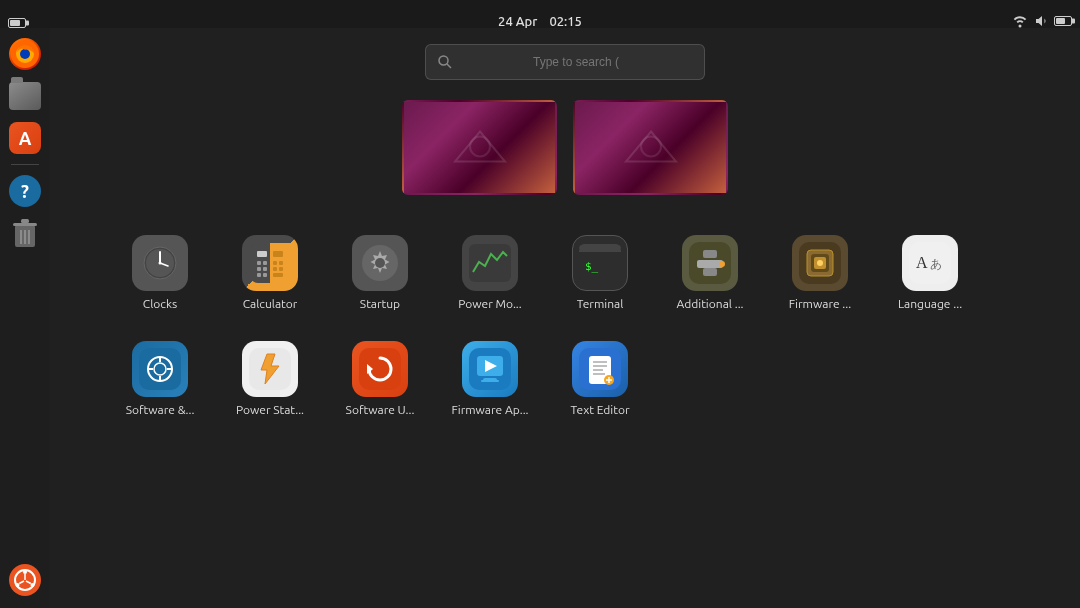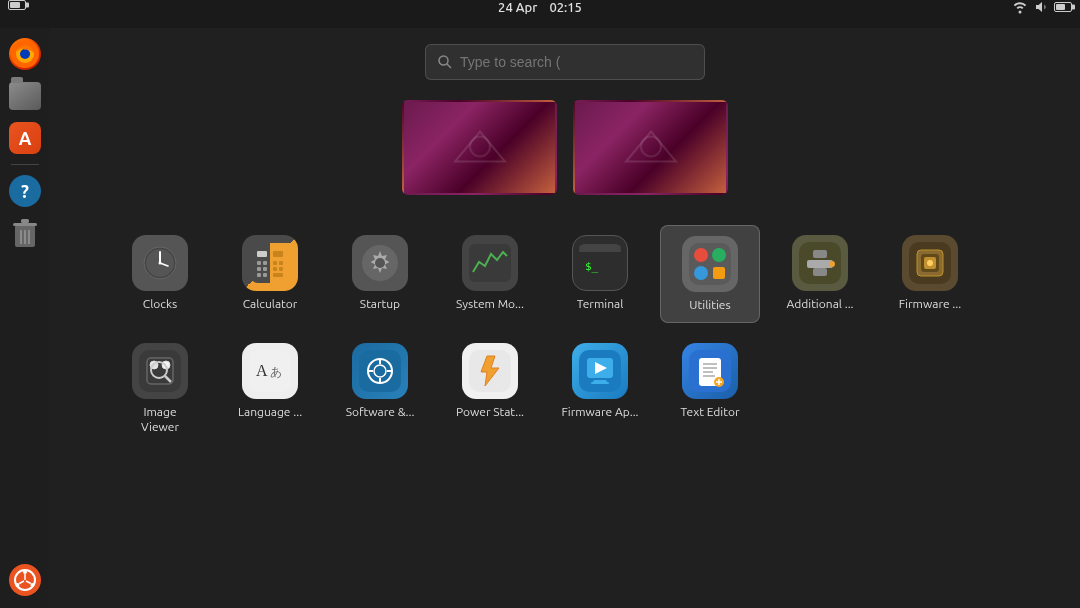--- a/index.html
+++ b/index.html
@@ -12,21 +12,21 @@
       position: relative;
     }
 
     
     .topbar {
       position: absolute;
       top: 0; left: 0; right: 0;
       height: 28px;
       background: #1a1a1a;
       display: flex;
-      align-items: flex-start;
+      align-items: flex-end;
       justify-content: center;
       z-index: 100;
     }
     .topbar-time {
       color: #e0e0e0;
       font-size: 13px;
       font-weight: 500;
     }
     .topbar-left {
       position: absolute;
@@ -210,22 +210,23 @@
       padding: 0 12px;
       gap: 8px;
       margin-bottom: 20px;
       flex-shrink: 0;
     }
     .search-bar input {
       background: transparent;
       border: none;
       outline: none;
       color: #14b8a6;
-      font-size: 14px;
+      font-size: 12px;
       width: 100%;
+      text-align: center;
     }
     .search-icon-svg {
       color: #888;
       flex-shrink: 0;
     }
 
     
     .windows-row {
       display: flex;
       gap: 16px;
@@ -552,47 +553,35 @@
       <span class="app-label">Startup</span>
     </div>
 
     <div class="app-item">
       <div class="app-icon-wrapper icon-sysmon">
         <svg width="42" height="38" viewBox="0 0 42 38">
           <rect width="42" height="38" rx="6" fill="#3a3a3a"></rect>
           <polyline points="4,28 10,18 16,22 22,10 28,16 34,8 38,12" fill="none" stroke="#4caf50" stroke-width="2"></polyline>
         </svg>
       </div>
-      <span class="app-label">System Mo...</span>
+      <span class="app-label">Power Mo...</span>
     </div>
 
     <div class="app-item">
       <div class="app-icon-wrapper icon-terminal">
         <svg width="42" height="38" viewBox="0 0 42 38">
           <rect width="42" height="38" rx="6" fill="#2d2d2d"></rect>
           <rect x="0" y="0" width="42" height="8" rx="6" fill="#444"></rect>
           <rect x="0" y="6" width="42" height="2" fill="#444"></rect>
           <text x="6" y="26" font-family="monospace" font-size="11" fill="#33ff33">$_</text>
         </svg>
       </div>
       <span class="app-label">Terminal</span>
     </div>
 
-    <div class="app-item selected">
-      <div class="app-icon-wrapper" style="background:#666;border-radius:14px;">
-        <svg width="42" height="42" viewBox="0 0 42 42">
-          <rect width="42" height="42" rx="10" fill="#5a5a5a"></rect>
-          <circle cx="12" cy="12" r="7" fill="#e74c3c"></circle>
-          <circle cx="30" cy="12" r="7" fill="#27ae60"></circle>
-          <circle cx="12" cy="30" r="7" fill="#3498db"></circle>
-          <rect x="24" y="24" width="12" height="12" rx="2" fill="#f39c12"></rect>
-        </svg>
-      </div>
-      <span class="app-label">Utilities</span>
-    </div>
 
     <div class="app-item">
       <div class="app-icon-wrapper icon-additional">
         <svg width="42" height="42" viewBox="0 0 42 42">
           <rect width="42" height="42" rx="10" fill="#4a4a2a"></rect>
           <rect x="8" y="18" width="26" height="8" rx="2" fill="#aaa"></rect>
           <rect x="14" y="8" width="14" height="8" rx="2" fill="#888"></rect>
           <rect x="14" y="26" width="14" height="8" rx="2" fill="#888"></rect>
           <circle cx="33" cy="22" r="3" fill="#f0a030"></circle>
         </svg>
@@ -606,35 +595,20 @@
           <rect width="42" height="42" rx="10" fill="#4a3a20"></rect>
           <rect x="8" y="8" width="26" height="26" rx="4" fill="#8a6a30" stroke="#b8902a" stroke-width="1"></rect>
           <rect x="12" y="12" width="18" height="18" rx="3" fill="#604a1a"></rect>
           <rect x="15" y="15" width="12" height="12" rx="2" fill="#c09030"></rect>
           <circle cx="21" cy="21" r="3" fill="#ffd060"></circle>
         </svg>
       </div>
       <span class="app-label">Firmware ...</span>
     </div>
 
-    <div class="app-item">
-      <div class="app-icon-wrapper icon-imageviewer">
-        <svg width="42" height="42" viewBox="0 0 42 42">
-          <rect width="42" height="42" rx="10" fill="#3a3a3a"></rect>
-          <circle cx="15" cy="15" r="4" fill="#f5f5f5" stroke="#ddd" stroke-width="1"></circle>
-          <circle cx="15" cy="15" r="3" fill="#e0e0e0"></circle>
-          <circle cx="27" cy="15" r="4" fill="#f5f5f5" stroke="#ddd" stroke-width="1"></circle>
-          <rect x="8" y="8" width="26" height="26" rx="4" fill="none" stroke="#666" stroke-width="1.5"></rect>
-
-          <circle cx="20" cy="20" r="8" fill="none" stroke="#ccc" stroke-width="2"></circle>
-          <line x1="26" y1="26" x2="32" y2="32" stroke="#ccc" stroke-width="2.5"></line>
-        </svg>
-      </div>
-      <span class="app-label" style="white-space:normal;text-align:center;line-height:1.2">Image<br>Viewer</span>
-    </div>
 
     <div class="app-item">
       <div class="app-icon-wrapper icon-language">
         <svg width="42" height="42" viewBox="0 0 42 42">
           <rect width="42" height="42" rx="10" fill="#f0f0f0"></rect>
           <text x="7" y="26" font-family="serif" font-size="16" fill="#333">A</text>
           <text x="21" y="26" font-family="sans-serif" font-size="12" fill="#666">あ</text>
         </svg>
       </div>
       <span class="app-label">Language ...</span>
@@ -658,20 +632,30 @@
     <div class="app-item">
       <div class="app-icon-wrapper icon-powerstat">
         <svg width="42" height="42" viewBox="0 0 42 42">
           <rect width="42" height="42" rx="10" fill="#e8e8e8"></rect>
           <path d="M18 6 L12 22 L18 22 L16 36 L30 18 L22 18 L26 6 Z" fill="#f0a030" stroke="#e08020" stroke-width="1"></path>
         </svg>
       </div>
       <span class="app-label">Power Stat...</span>
     </div>
 
+    <div class="app-item">
+      <div class="app-icon-wrapper icon-software-updater">
+        <svg width="42" height="42" viewBox="0 0 42 42">
+          <rect width="42" height="42" rx="10" fill="#d94010"></rect>
+          <path d="M21 10 A11 11 0 1 1 10 21" fill="none" stroke="white" stroke-width="3" stroke-linecap="round"></path>
+          <polygon points="8,16 14,21 8,26" fill="white"></polygon>
+        </svg>
+      </div>
+      <span class="app-label">Software U...</span>
+    </div>
 
     <div class="app-item">
       <div class="app-icon-wrapper icon-startup">
         <svg width="42" height="42" viewBox="0 0 42 42">
           <rect width="42" height="42" rx="10" fill="#1a7bc0"></rect>
           <rect x="8" y="8" width="26" height="20" rx="3" fill="#3daee9"></rect>
           <rect x="14" y="30" width="14" height="4" rx="2" fill="#3daee9"></rect>
           <rect x="12" y="32" width="18" height="2" rx="1" fill="#3daee9"></rect>
           <polygon points="16,12 28,18 16,24" fill="white"></polygon>
         </svg>

